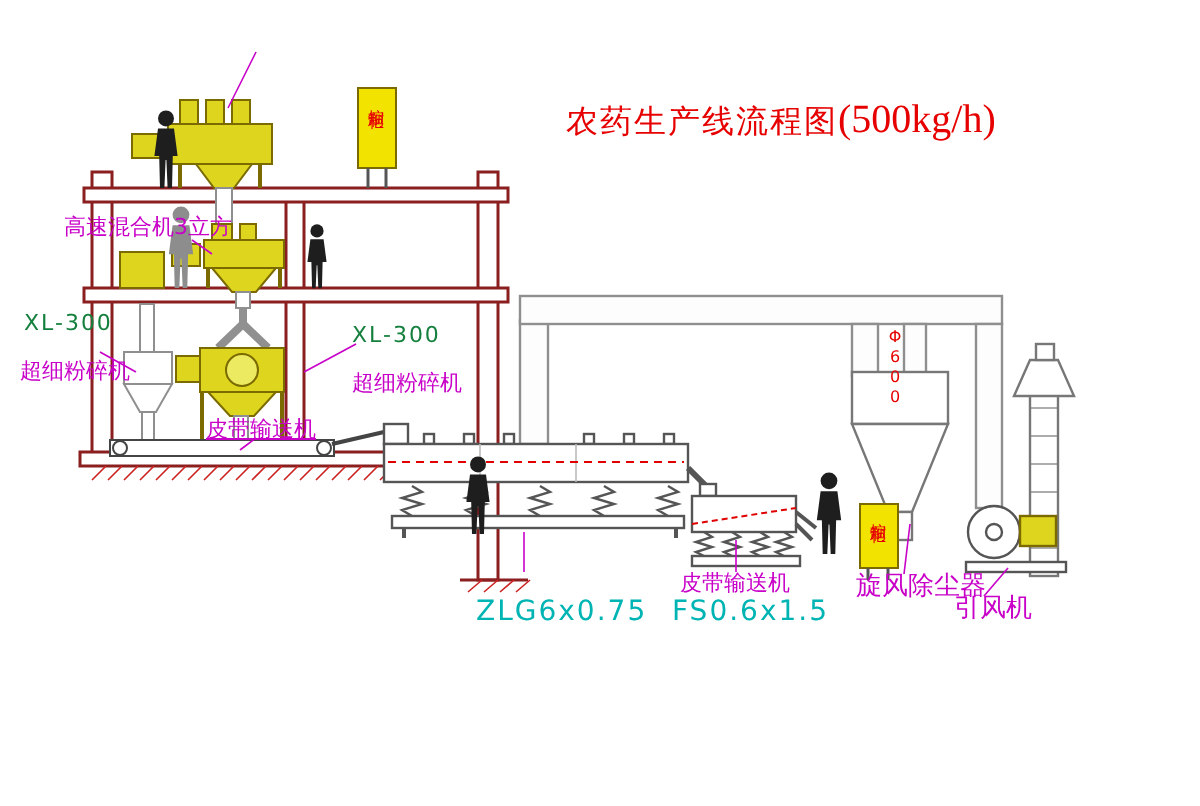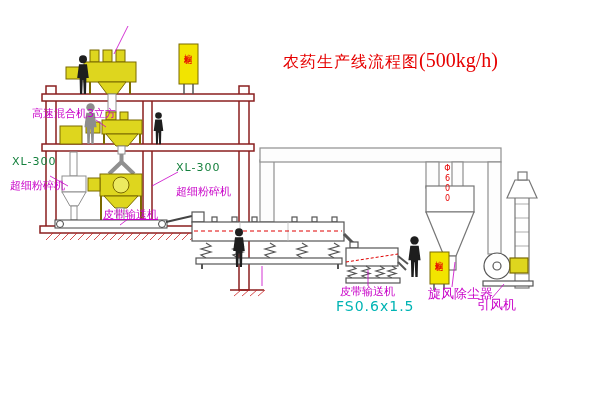--- a/index.html
+++ b/index.html
@@ -201,20 +201,21 @@
   <div class="lbl magenta" style="left:32px;top:108px;">高速混合机3立方</div>
 
   <div class="lbl cyan" style="left:12px;top:156px;">XL-300</div>
   <div class="lbl magenta" style="left:10px;top:180px;">超细粉碎机</div>
 
   <div class="lbl cyan" style="left:176px;top:162px;">XL-300</div>
   <div class="lbl magenta" style="left:176px;top:186px;">超细粉碎机</div>
 
   <div class="lbl magenta" style="left:103px;top:209px;text-decoration:underline;">皮带输送机</div>
 
+  <div class="lbl cyan-sm" style="left:238px;top:299px;">ZLG6x0.75</div>
 
   <div class="lbl magenta" style="left:340px;top:286px;">皮带输送机</div>
   <div class="lbl cyan-sm" style="left:336px;top:299px;">FS0.6x1.5</div>
 
   <div class="lbl magenta-sm" style="left:428px;top:287px;">旋风除尘器</div>
   <div class="lbl magenta-sm" style="left:477px;top:298px;text-align:center;">引风机</div>
 
   <div class="lbl red-v" style="left:183px;top:48px;">控制柜</div>
   <div class="lbl red-v" style="left:434px;top:255px;">控制柜</div>
   <div class="lbl red-v" style="left:443px;top:164px;">Φ600</div>

